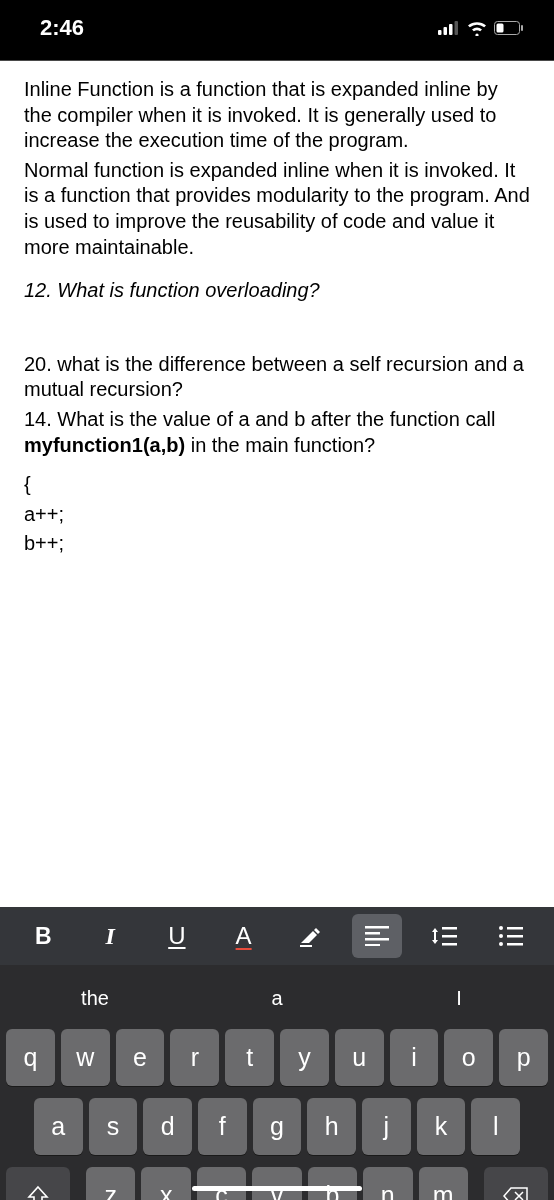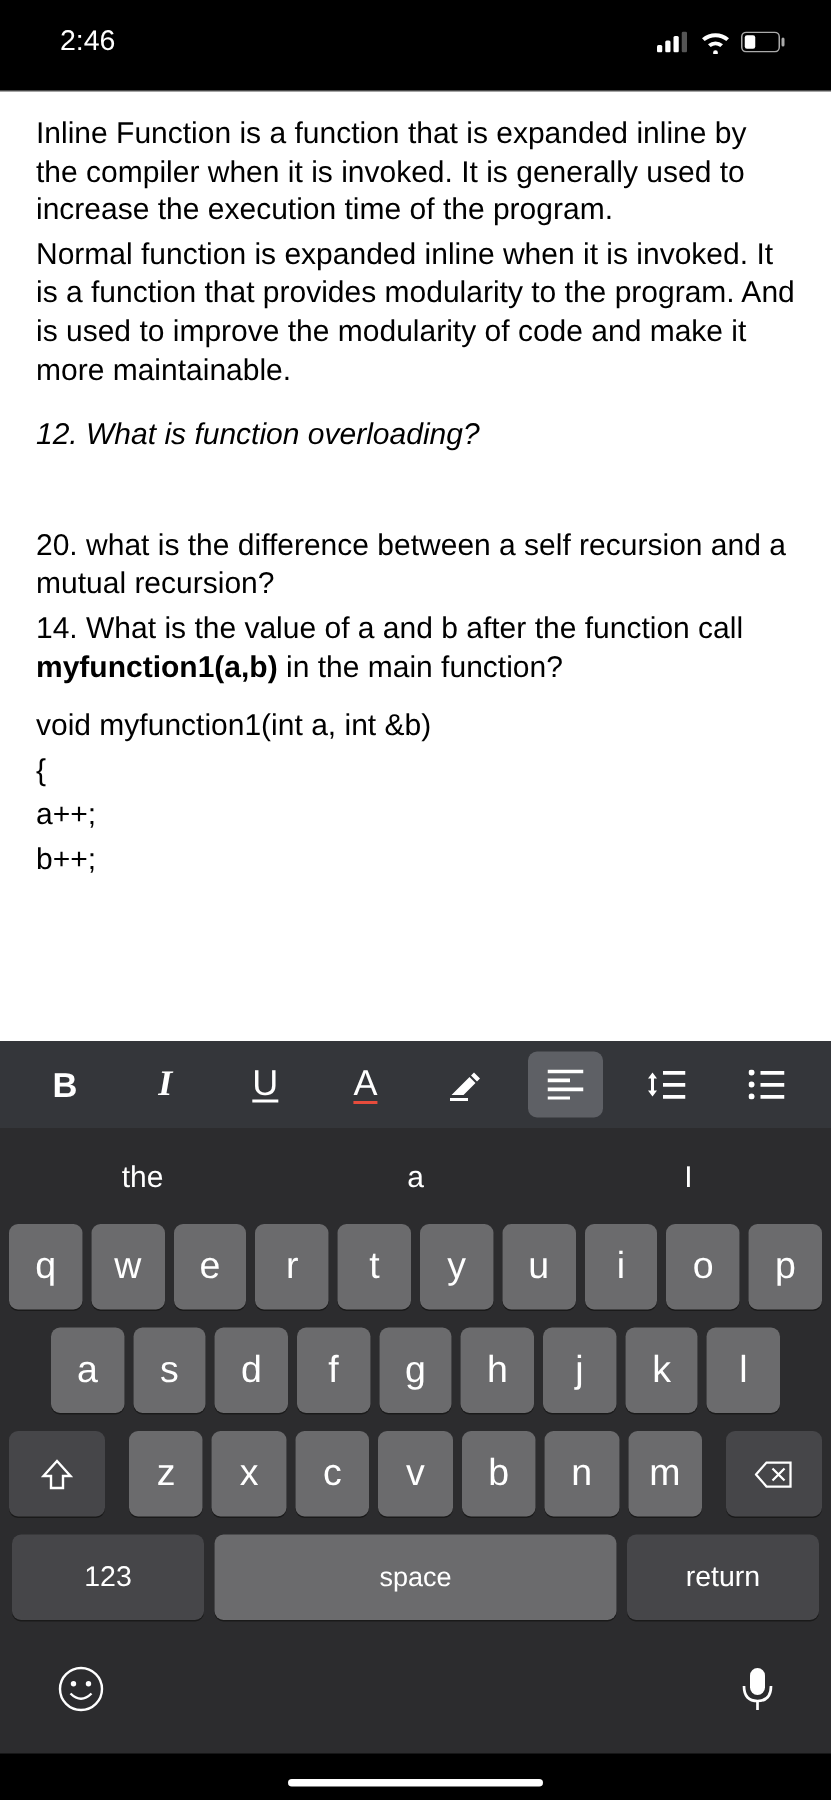--- a/index.html
+++ b/index.html
@@ -2,25 +2,25 @@
 <html><head>
 <meta charset="utf-8">
 <style>
   * { margin: 0; padding: 0; box-sizing: border-box; }
   html, body { width: 554px; height: 1200px; font-family: -apple-system, Helvetica, Arial, sans-serif; overflow: hidden; background: #000; }
   
   .status-bar {
     height: 60px; background: #000; color: #fff; display: flex;
     justify-content: space-between; align-items: center; padding: 0 30px 5px 40px;
   }
-  .status-time { font-size: 19px; font-weight: 400; }
+  .status-time { font-size: 22px; font-weight: 700; }
   .status-icons { display: flex; gap: 6px; align-items: center; }
 
   .content {
-    background: #fff; height: 634px; padding: 16px 24px; font-size: 20px;
+    background: #fff; height: 847px; padding: 16px 24px; font-size: 20px;
     line-height: 1.28; color: #000; border-top: 1px solid #4a4a4a;
   }
   .content p { margin-bottom: 4px; }
   .content .q12 { margin-top: 18px; font-style: italic; }
   .content .q13 { margin-top: 48px; }
   .content .q14 { }
   .content .code { margin-top: 14px; }
   .bold { font-weight: 700; }
 
   .format-bar {
@@ -106,28 +106,27 @@
           <rect x="0.5" y="0.5" width="25" height="13" rx="3" stroke="#aaa" fill="none"></rect>
           <rect x="2.5" y="2.5" width="7" height="9" rx="1.5" fill="#fff"></rect>
           <rect x="27" y="4" width="2" height="6" rx="1" fill="#aaa"></rect>
         </svg>
     </span>
   </div>
 </div>
 
 <div class="content">
   <p>Inline Function is a function that is expanded inline by the compiler when it is invoked. It is generally used to increase the execution time of the program.</p>
-  <p>Normal function is expanded inline when it is invoked.  It is a function that provides modularity to the program. And is used to improve the modularity of code and make it more maintainable.</p>
+  <p>Normal function is expanded inline when it is invoked.  It is a function that provides modularity to the program. And is used to improve the reusability of code and value it more maintainable.</p>
   <p class="q12">12. What is function overloading?</p>
   <p class="q13">20. what is the difference between a self recursion and a mutual recursion?</p>
   <p class="q14">
     <span>14. What is the value of a and b after the function call </span><span class="bold">myfunction1(a,b)</span><span> in the main function?</span>
   </p>
   <div class="code">
-    <p>void myfunction1(int a, int &amp;b)</p>
     <p>{</p>
     <p>a++;</p>
     <p>b++;</p>
   </div>
 </div>
 
 <div class="format-bar">
   <div class="fmt-btn fmt-b">B</div>
   <div class="fmt-btn fmt-i">I</div>
   <div class="fmt-btn fmt-u">U</div>

